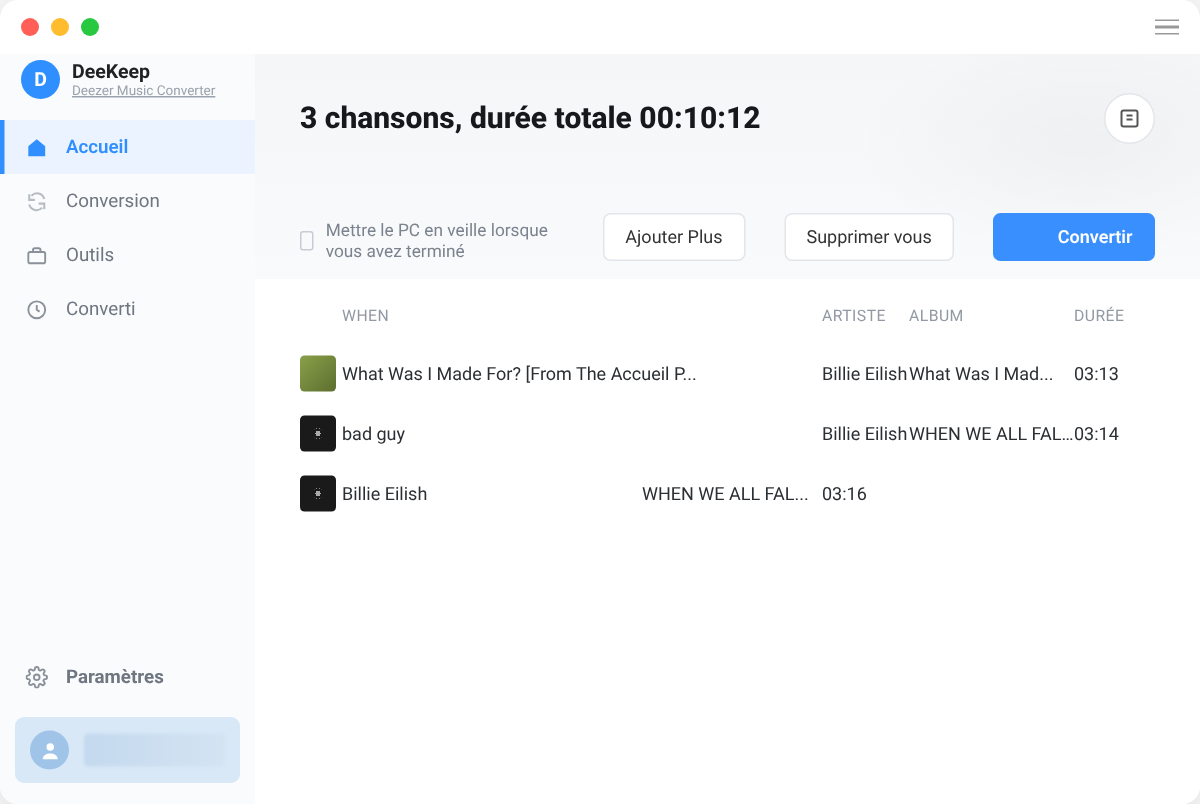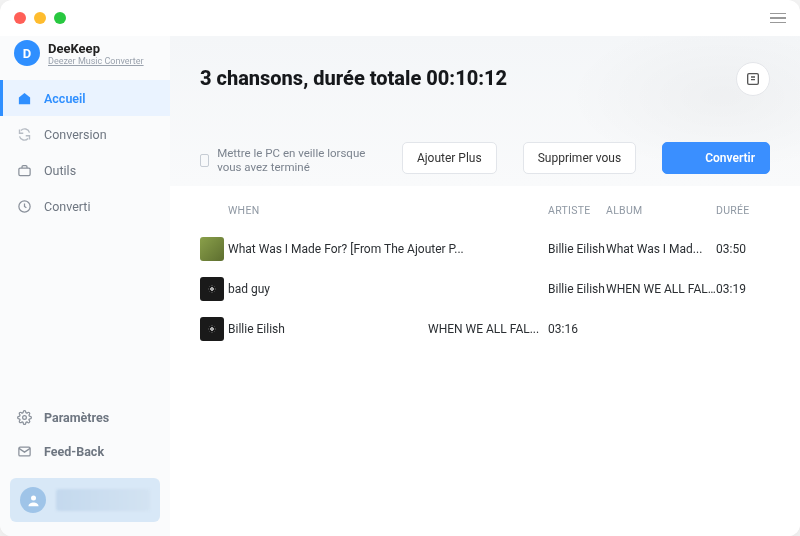--- a/index.html
+++ b/index.html
@@ -112,29 +112,20 @@
       <nav class="nav bottom-nav">
         <div class="nav-item">
           <span class="nav-icon">
               <svg width="15" height="15" viewBox="0 0 24 24" fill="none" stroke="#8a919b" stroke-width="2">
                 <circle cx="12" cy="12" r="3"></circle>
                 <path d="M19.4 15a1.7 1.7 0 0 0 .34 1.87l.06.06a2 2 0 1 1-2.83 2.83l-.06-.06a1.7 1.7 0 0 0-1.87-.34 1.7 1.7 0 0 0-1 1.55V21a2 2 0 1 1-4 0v-.09a1.7 1.7 0 0 0-1-1.55 1.7 1.7 0 0 0-1.87.34l-.06.06a2 2 0 1 1-2.83-2.83l.06-.06a1.7 1.7 0 0 0 .34-1.87 1.7 1.7 0 0 0-1.55-1H3a2 2 0 1 1 0-4h.09a1.7 1.7 0 0 0 1.55-1 1.7 1.7 0 0 0-.34-1.87l-.06-.06a2 2 0 1 1 2.83-2.83l.06.06a1.7 1.7 0 0 0 1.87.34H9a1.7 1.7 0 0 0 1-1.55V3a2 2 0 1 1 4 0v.09a1.7 1.7 0 0 0 1 1.55 1.7 1.7 0 0 0 1.87-.34l.06-.06a2 2 0 1 1 2.83 2.83l-.06.06a1.7 1.7 0 0 0-.34 1.87V9a1.7 1.7 0 0 0 1.55 1H21a2 2 0 1 1 0 4h-.09a1.7 1.7 0 0 0-1.55 1z"></path>
               </svg>
             </span>
           <span>Paramètres</span>
         </div>
-        <div class="nav-item">
-          <span class="nav-icon">
-              <svg width="15" height="15" viewBox="0 0 24 24" fill="none" stroke="#8a919b" stroke-width="2">
-                <rect x="3" y="5" width="18" height="14" rx="2"></rect>
-                <path d="m3 7 9 6 9-6"></path>
-              </svg>
-            </span>
-          <span>Feed-Back</span>
-        </div>
       </nav>
       <div class="account">
         <div class="acct-avatar">
             <svg width="15" height="15" viewBox="0 0 24 24" fill="#fff">
               <circle cx="12" cy="8" r="4"></circle>
               <path d="M4 21c0-4 4-6 8-6s8 2 8 6"></path>
             </svg>
           </div>
         <div class="acct-blur"></div>
       </div>
@@ -166,31 +157,31 @@
           <span></span>
           <span>WHEN</span>
           <span></span>
           <span>ARTISTE</span>
           <span>ALBUM</span>
           <span>DURÉE</span>
         </div>
 
         <div class="row">
           <span class="cover c0"></span>
-          <span class="ellipsis" style="grid-column:2 / span 2;">What Was I Made For? [From The Ajouter P...</span>
+          <span class="ellipsis" style="grid-column:2 / span 2;">What Was I Made For? [From The Accueil P...</span>
           <span>Billie Eilish</span>
           <span class="ellipsis">What Was I Mad...</span>
-          <span>03:50</span>
+          <span>03:13</span>
         </div>
         <div class="row">
           <span class="cover c1"></span>
           <span class="ellipsis" style="grid-column:2 / span 2;">bad guy</span>
           <span>Billie Eilish</span>
           <span class="ellipsis">WHEN WE ALL FAL...</span>
-          <span>03:19</span>
+          <span>03:14</span>
         </div>
         <div class="row">
           <span class="cover c2"></span>
           <span>Billie Eilish</span>
           <span class="ellipsis">WHEN WE ALL FAL...</span>
           <span>03:16</span>
         </div>
       </div>
     </main>
   </div>

